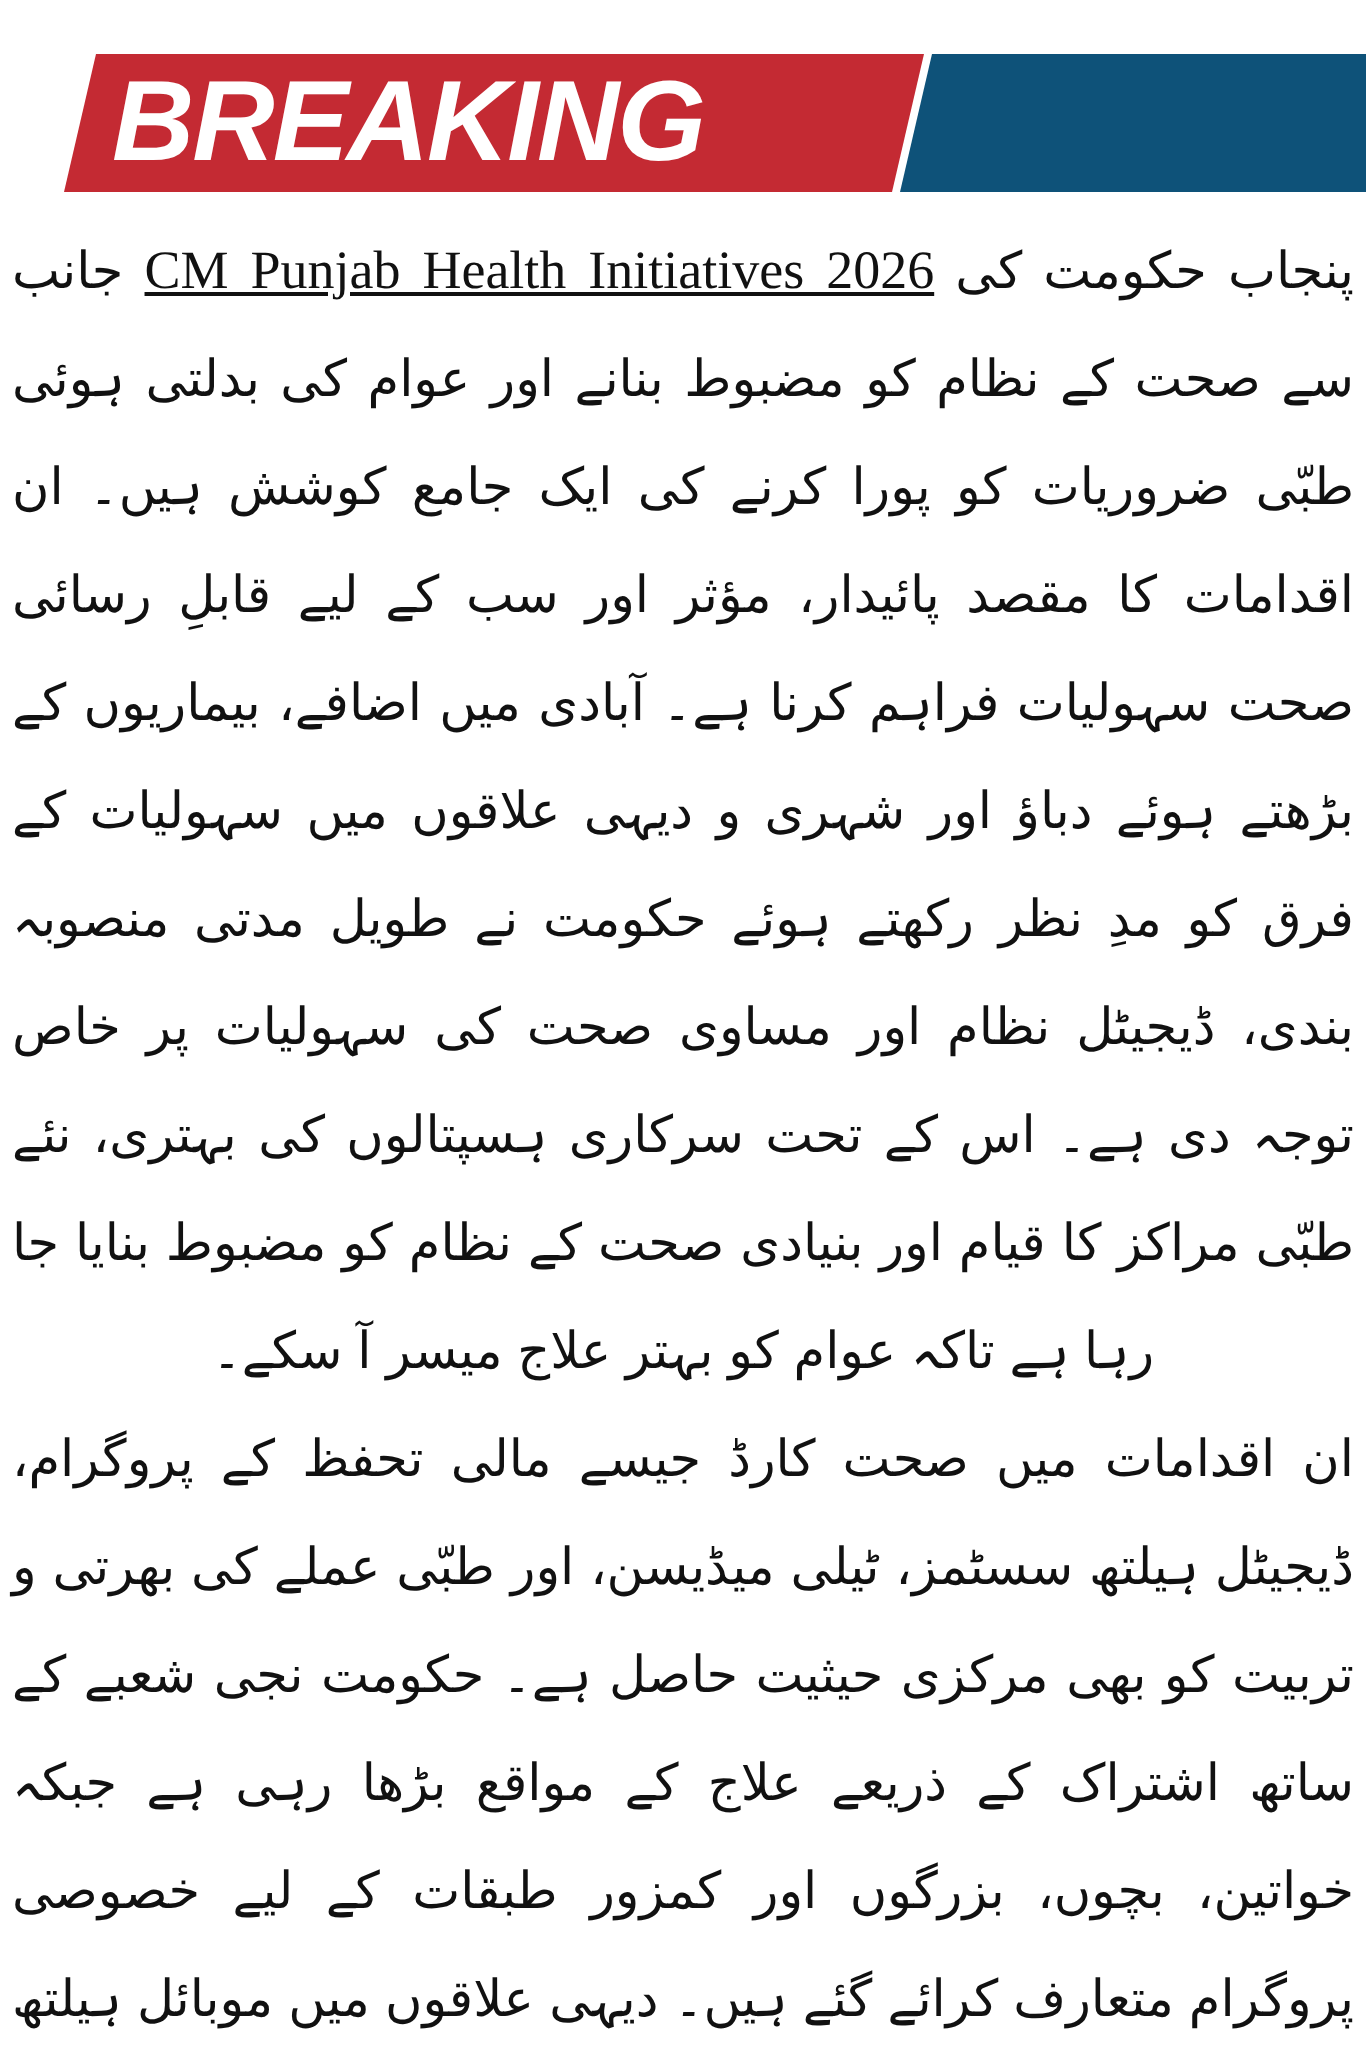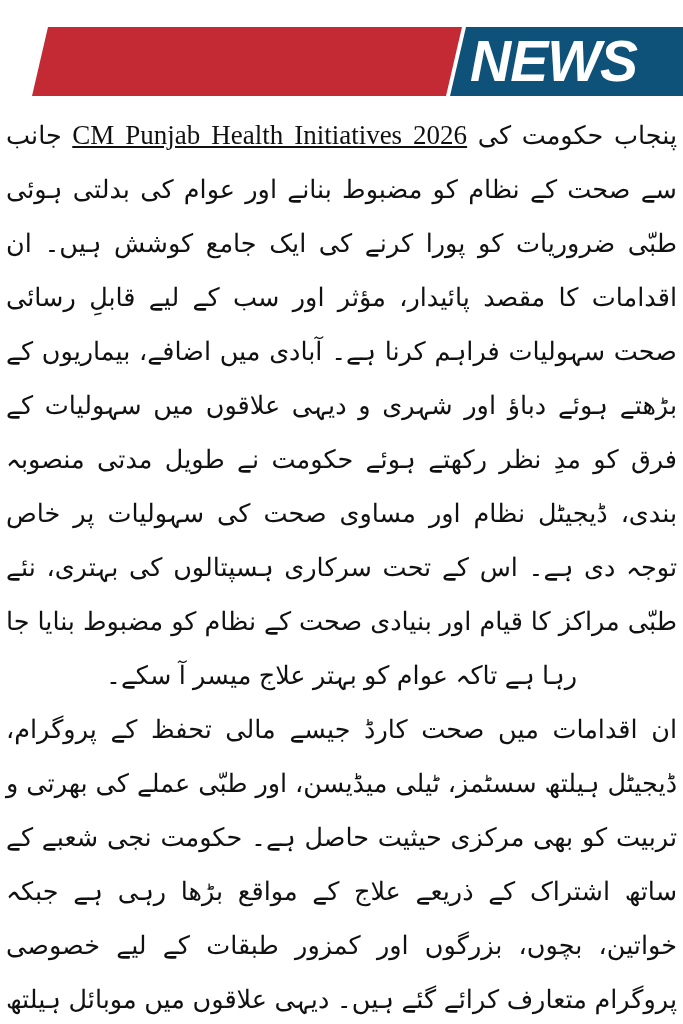--- a/index.html
+++ b/index.html
@@ -94,21 +94,21 @@
 <div class="banner">
 
   <svg class="banner-shapes" viewBox="0 0 683 108" preserveAspectRatio="none">
 
     <polygon id="shape-red" points="48,27 462,27 446,96 32,96" fill="#C42A33"></polygon>
 
     <polygon id="shape-blue" points="466,27 683,27 683,96 450,96" fill="#0E5279"></polygon>
   </svg>
 
   <div class="banner-text-layer">
-    <span class="bn-word bn-news" style="color: rgb(255, 255, 255);">NEWS</span>
+    <span class="bn-word bn-breaking" style="color: rgb(255, 255, 255);">BREAKING</span>
   </div>
 </div>
 
 <div class="article">
 
   <div class="urdu-block para-tail" id="paragraph-1"><span>پنجاب حکومت کی </span><span class="en">CM Punjab Health Initiatives 2026</span><span> جانب سے صحت کے نظام کو مضبوط بنانے اور عوام کی بدلتی ہوئی طبّی ضروریات کو پورا کرنے کی ایک جامع کوشش ہیں۔ ان اقدامات کا مقصد پائیدار، مؤثر اور سب کے لیے قابلِ رسائی صحت سہولیات فراہم کرنا ہے۔ آبادی میں اضافے، بیماریوں کے بڑھتے ہوئے دباؤ اور شہری و دیہی علاقوں میں سہولیات کے فرق کو مدِ نظر رکھتے ہوئے حکومت نے طویل مدتی منصوبہ بندی، ڈیجیٹل نظام اور مساوی صحت کی سہولیات پر خاص توجہ دی ہے۔ اس کے تحت سرکاری ہسپتالوں کی بہتری، نئے طبّی مراکز کا قیام اور بنیادی صحت کے نظام کو مضبوط بنایا جا رہا ہے تاکہ عوام کو بہتر علاج میسر آ سکے۔</span></div>
 
   <div class="urdu-block para-last" id="paragraph-2"><span>ان اقدامات میں صحت کارڈ جیسے مالی تحفظ کے پروگرام، ڈیجیٹل ہیلتھ سسٹمز، ٹیلی میڈیسن، اور طبّی عملے کی بھرتی و تربیت کو بھی مرکزی حیثیت حاصل ہے۔ حکومت نجی شعبے کے ساتھ اشتراک کے ذریعے علاج کے مواقع بڑھا رہی ہے جبکہ خواتین، بچوں، بزرگوں اور کمزور طبقات کے لیے خصوصی پروگرام متعارف کرائے گئے ہیں۔ دیہی علاقوں میں موبائل ہیلتھ یونٹس اور کمیونٹی آؤٹ ریچ سروسز کے ذریعے صحت کی سہولیات پہنچائی جا رہی ہیں۔ مجموعی طور پر، </span></div>
 
 </div>

